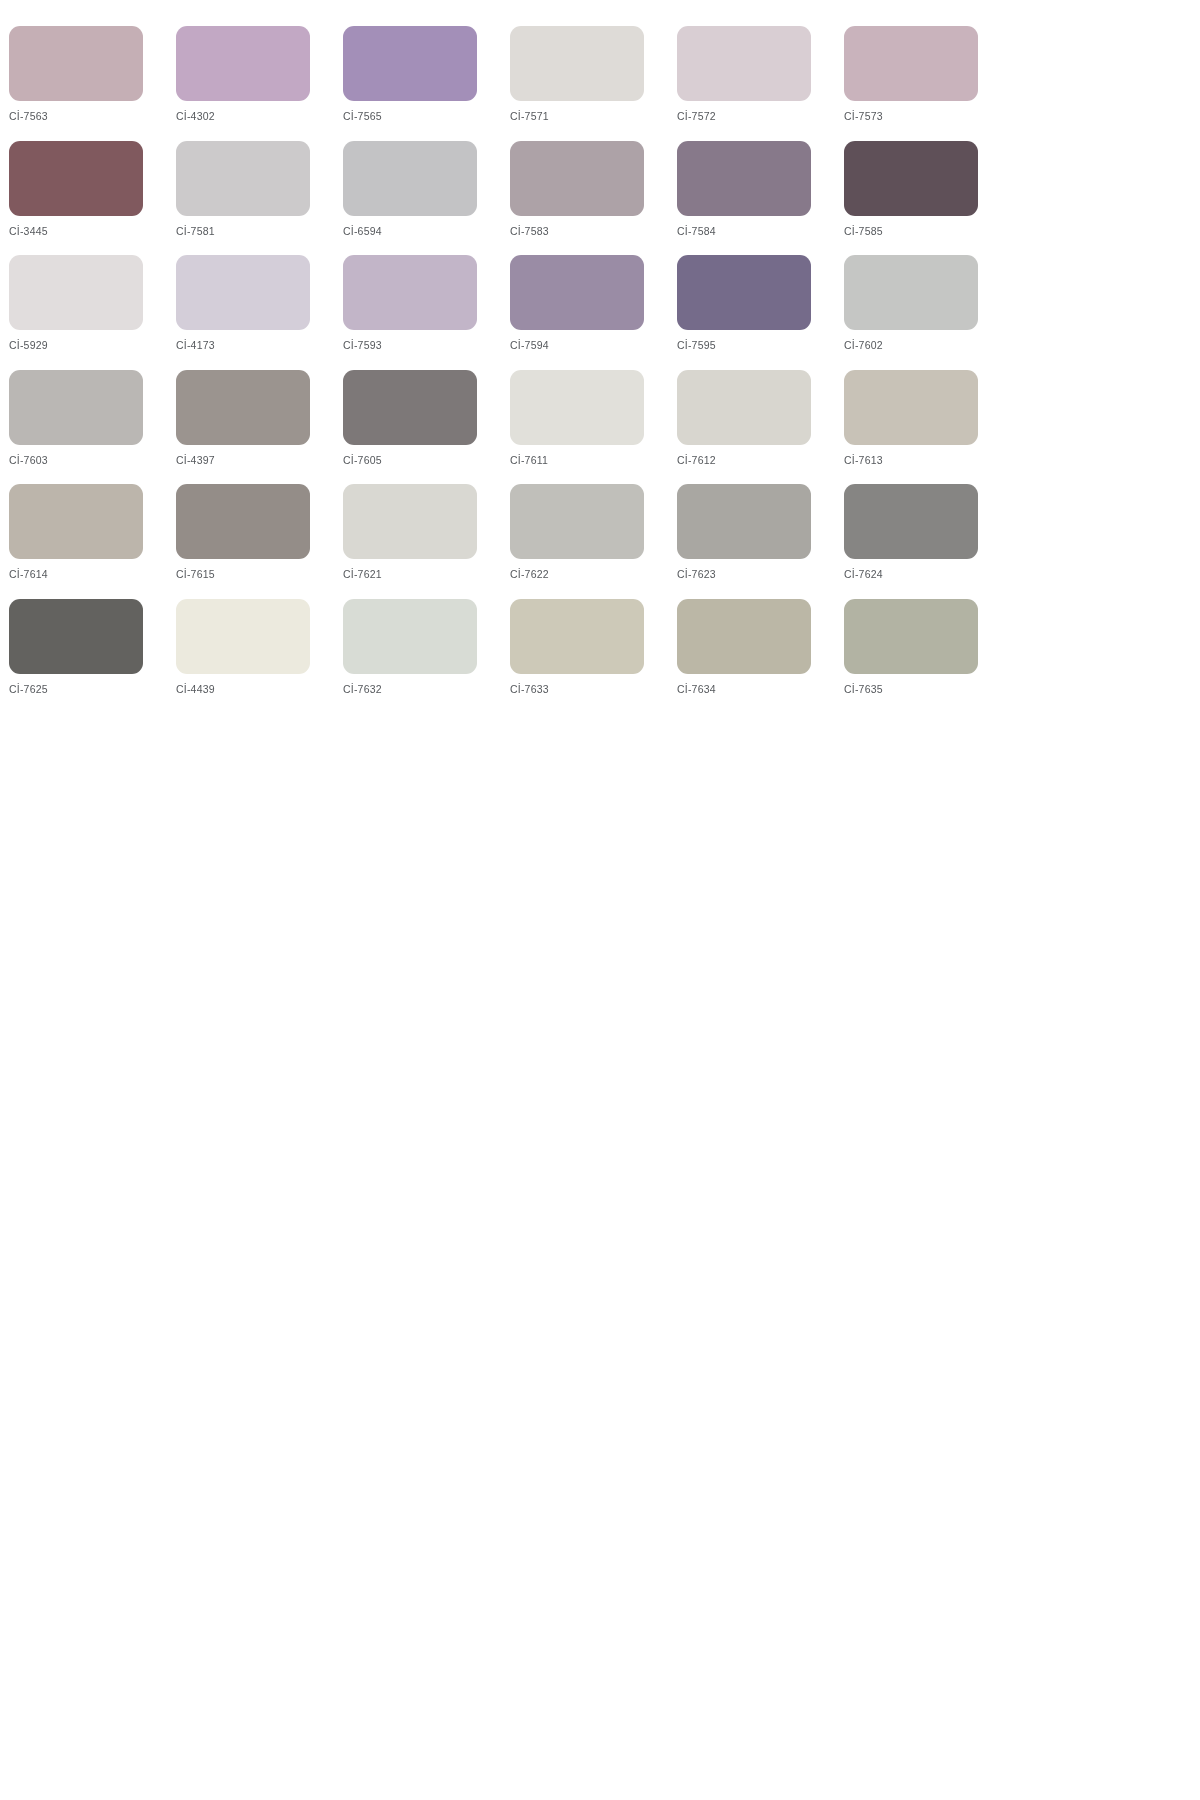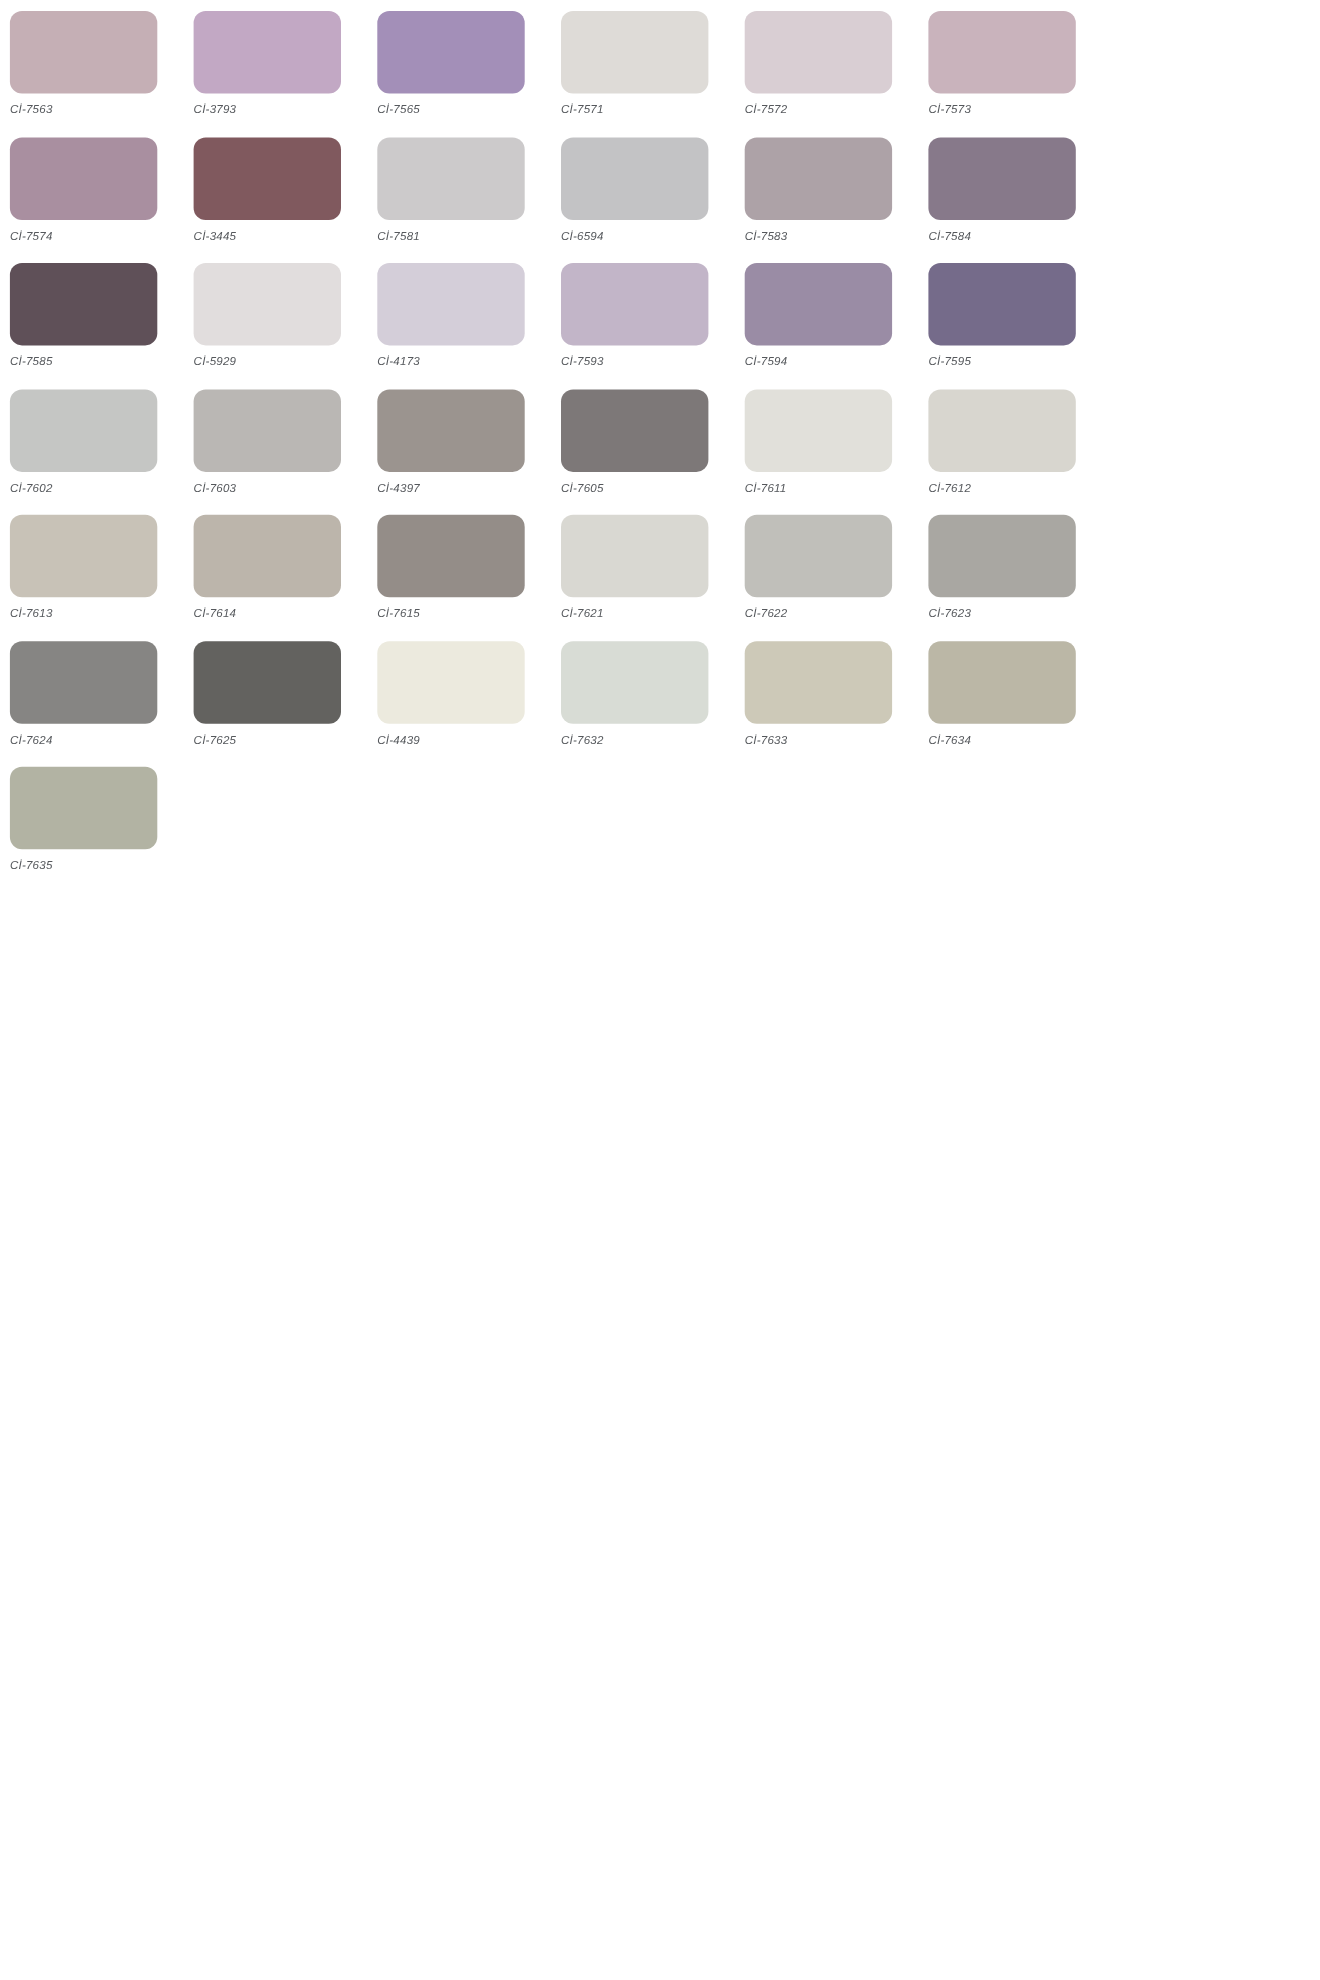--- a/index.html
+++ b/index.html
@@ -12,25 +12,24 @@
     width: 1200px;
     height: 1800px;
     font-family: "Liberation Sans", "DejaVu Sans", sans-serif;
     overflow: hidden;
     position: relative;
   }
 
   #swatch-catalog {
     position: absolute;
     left: 0;
-    top: 0;
+    top: 16px;
     width: 1000px;
     padding: 10px 0 0 9px;
     box-sizing: border-box;
-    font-style: italic;
   }
 
   .swatch-grid {
     display: grid;
     grid-template-columns: repeat(6, 167px);
     grid-auto-rows: 114.5px;
     column-gap: 0px;
     row-gap: 0px;
   }
 
@@ -61,43 +60,39 @@
 <body style="background: rgb(255, 255, 255);">
 
 <div id="swatch-catalog">
   <div class="swatch-grid" id="swatch-grid">
       <div class="swatch-cell">
         <div class="swatch-chip" style="background: rgb(197, 175, 181);"></div>
         <div class="swatch-label">Cİ-7563</div>
       </div>
       <div class="swatch-cell">
         <div class="swatch-chip" style="background: rgb(194, 168, 196);"></div>
-        <div class="swatch-label">Cİ-3793</div>
+        <div class="swatch-label">Cİ-4302</div>
       </div>
       <div class="swatch-cell">
         <div class="swatch-chip" style="background: rgb(163, 143, 184);"></div>
         <div class="swatch-label">Cİ-7565</div>
       </div>
       <div class="swatch-cell">
         <div class="swatch-chip" style="background: rgb(222, 219, 215);"></div>
         <div class="swatch-label">Cİ-7571</div>
       </div>
       <div class="swatch-cell">
         <div class="swatch-chip" style="background: rgb(217, 206, 211);"></div>
         <div class="swatch-label">Cİ-7572</div>
       </div>
       <div class="swatch-cell">
         <div class="swatch-chip" style="background: rgb(201, 179, 188);"></div>
         <div class="swatch-label">Cİ-7573</div>
       </div>
       <div class="swatch-cell">
-        <div class="swatch-chip" style="background: rgb(169, 143, 160);"></div>
-        <div class="swatch-label">Cİ-7574</div>
-      </div>
-      <div class="swatch-cell">
         <div class="swatch-chip" style="background: rgb(128, 89, 94);"></div>
         <div class="swatch-label">Cİ-3445</div>
       </div>
       <div class="swatch-cell">
         <div class="swatch-chip" style="background: rgb(204, 202, 203);"></div>
         <div class="swatch-label">Cİ-7581</div>
       </div>
       <div class="swatch-cell">
         <div class="swatch-chip" style="background: rgb(195, 195, 197);"></div>
         <div class="swatch-label">Cİ-6594</div>

